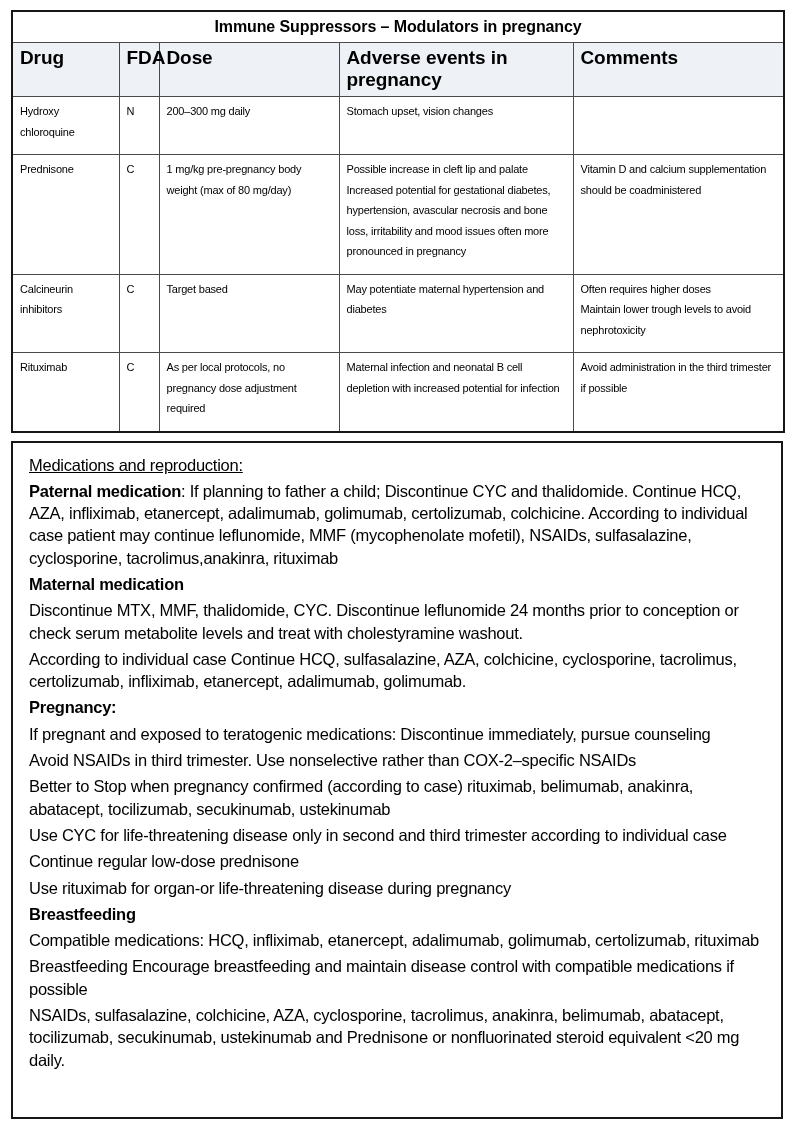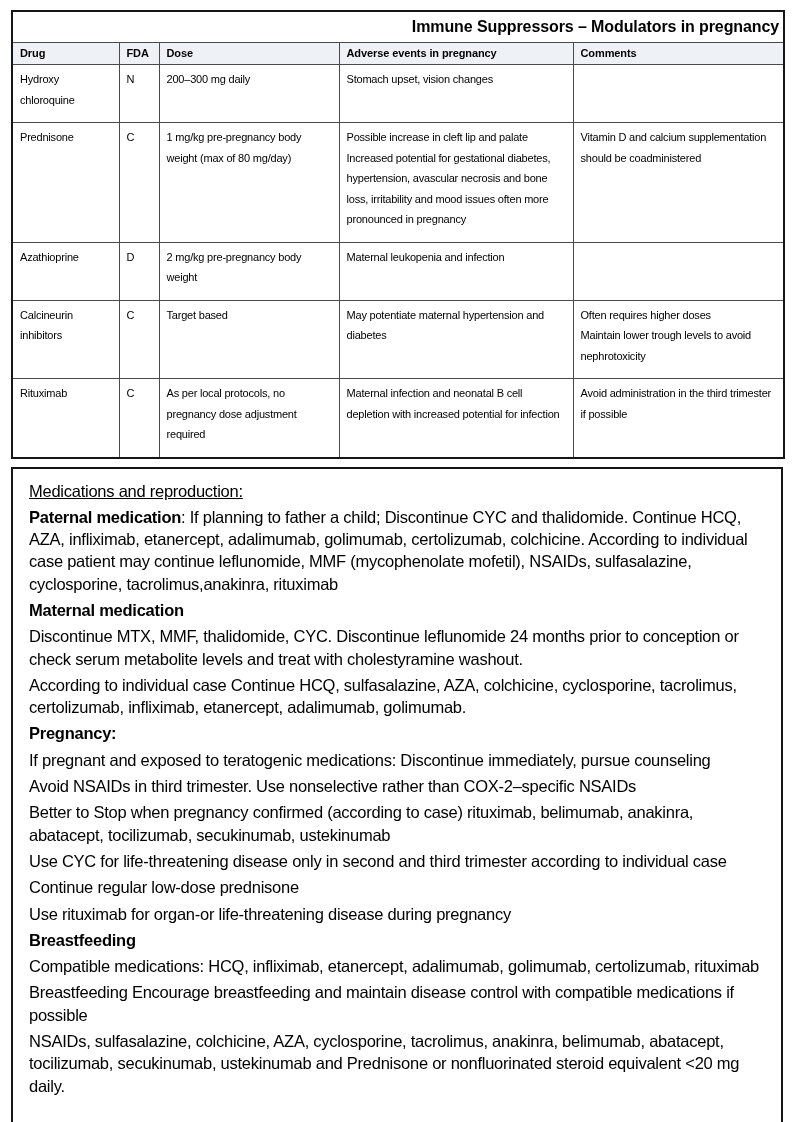--- a/index.html
+++ b/index.html
@@ -25,30 +25,30 @@
     background: #ffffff;
   }
   table.drug-table th,
   table.drug-table td {
     border: 1.5px solid #4a4a4a;
     vertical-align: top;
     text-align: left;
     box-sizing: border-box;
   }
   tr.title-row th {
-    text-align: right;
+    text-align: center;
     font-weight: bold;
     font-size: 16px;
     padding: 6px 4px;
     background: #ffffff;
     letter-spacing: -0.1px;
   }
   tr.header-row th {
     font-weight: bold;
-    font-size: 11px;
+    font-size: 19px;
     padding: 4px 7px 5px 7px;
     letter-spacing: -0.1px;
   }
   table.drug-table td {
     font-size: 11px;
     line-height: 20.5px;
     padding: 4px 7px 12px 7px;
     letter-spacing: -0.2px;
   }
   .cell-line { margin: 0; }
@@ -121,35 +121,20 @@
           <td>
             <div class="cell-line">Possible increase in cleft lip and palate</div>
             <div class="cell-line">Increased potential for gestational diabetes, hypertension, avascular necrosis and bone loss, irritability and mood issues often more pronounced in pregnancy</div>
           </td>
           <td>
             <div class="cell-line">Vitamin D and calcium supplementation should be coadministered</div>
           </td>
         </tr>
         <tr>
           <td>
-            <div class="cell-line">Azathioprine</div>
-          </td>
-          <td>
-            <div class="cell-line">D</div>
-          </td>
-          <td>
-            <div class="cell-line">2 mg/kg pre-pregnancy body weight</div>
-          </td>
-          <td>
-            <div class="cell-line">Maternal leukopenia and infection</div>
-          </td>
-          <td></td>
-        </tr>
-        <tr>
-          <td>
             <div class="cell-line">Calcineurin inhibitors</div>
           </td>
           <td>
             <div class="cell-line">C</div>
           </td>
           <td>
             <div class="cell-line">Target based</div>
           </td>
           <td>
             <div class="cell-line">May potentiate maternal hypertension and diabetes</div>

